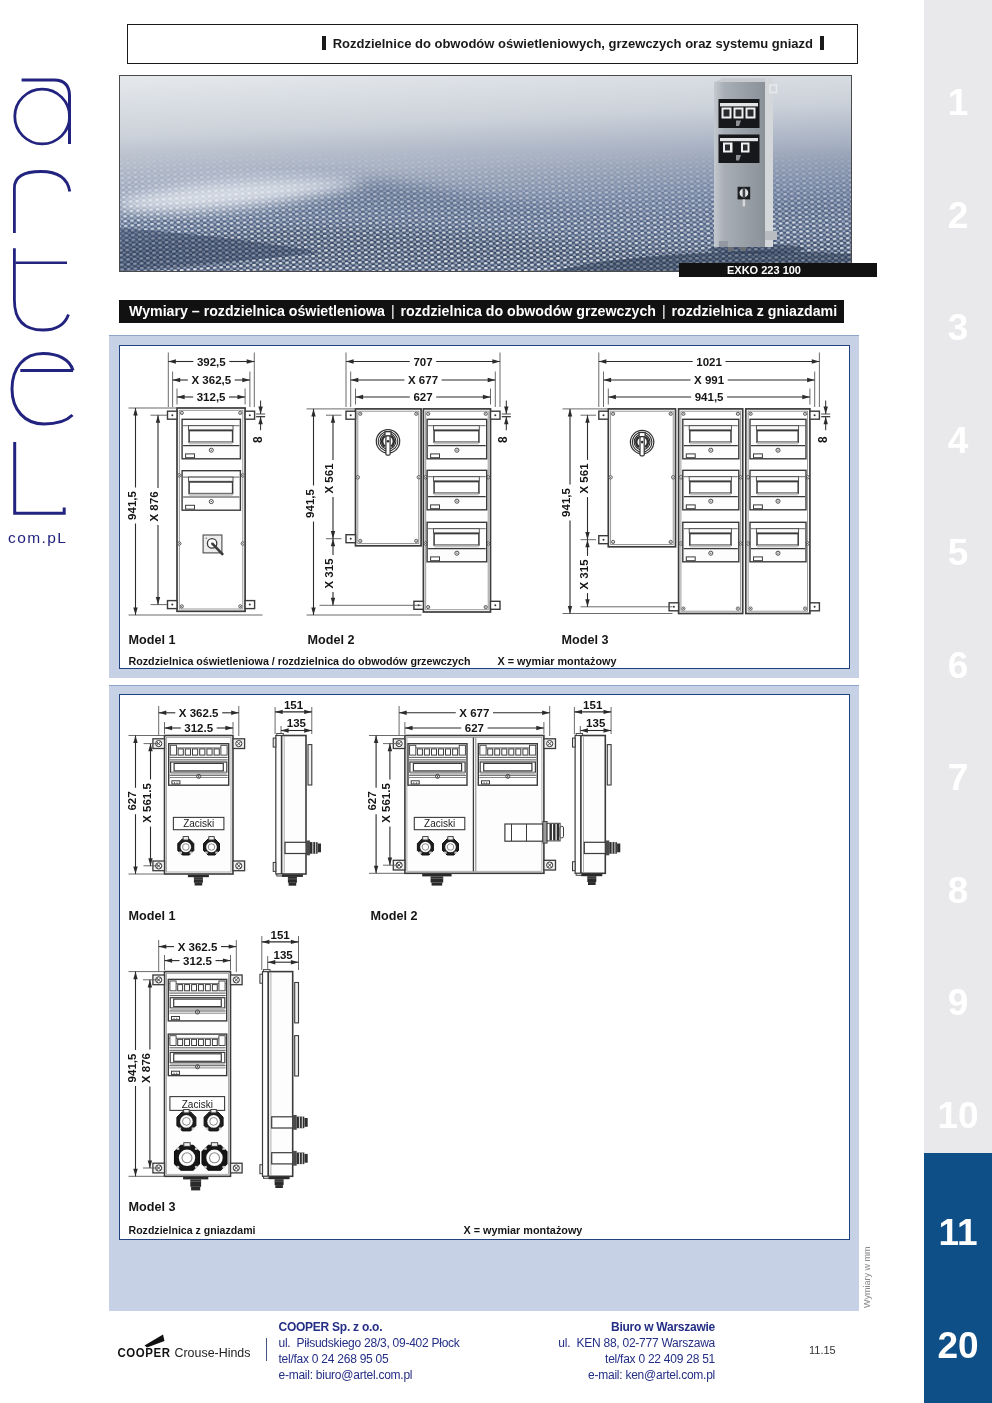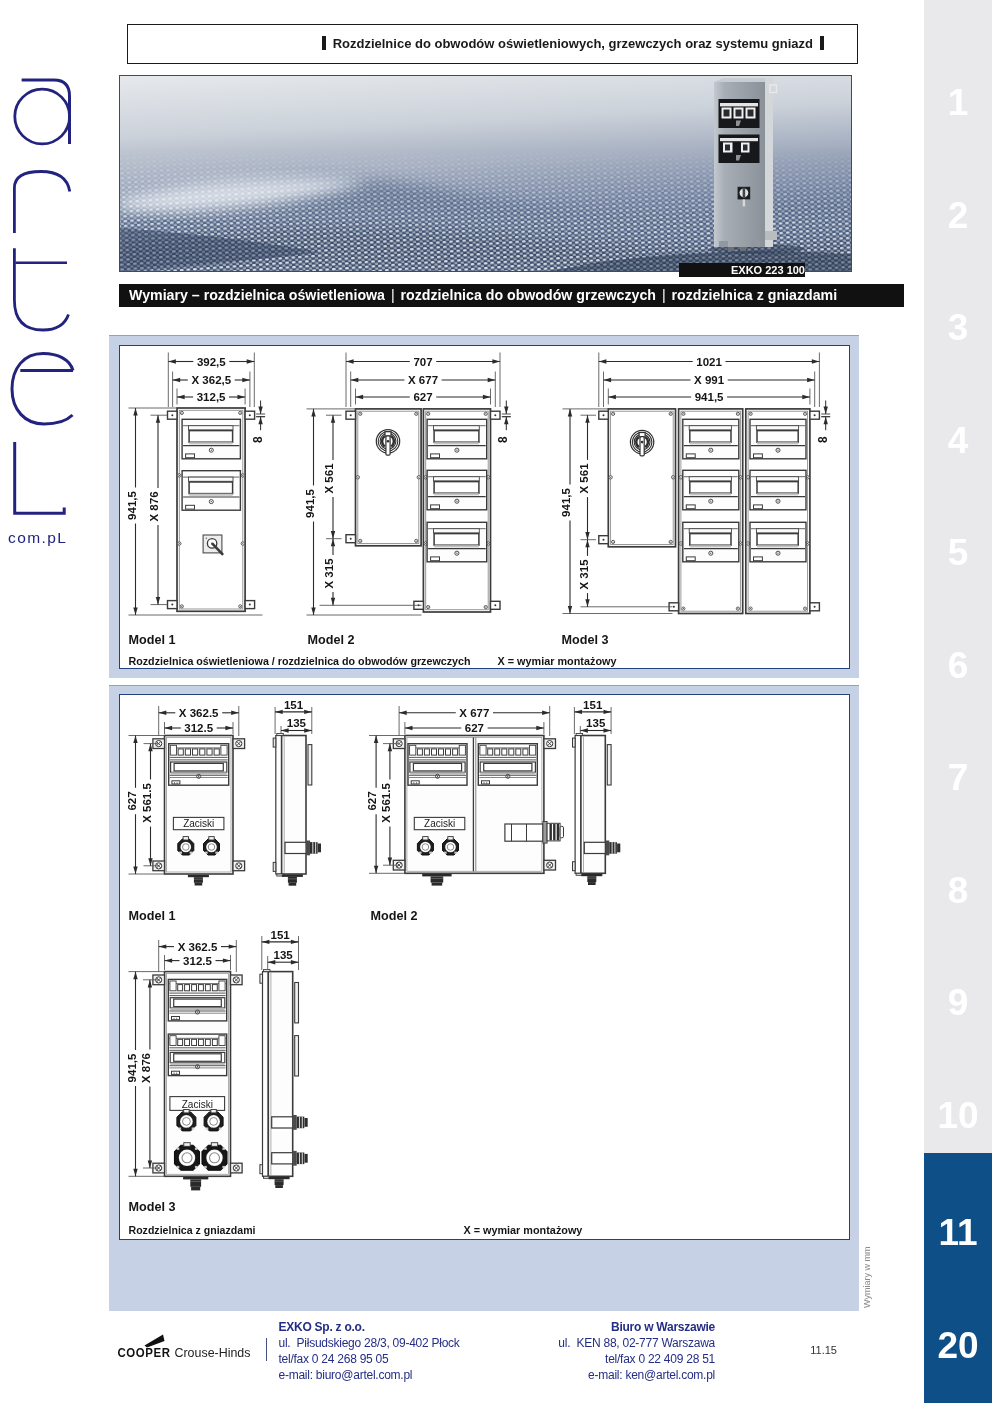--- a/index.html
+++ b/index.html
@@ -119,24 +119,24 @@
 <rect x="622.7" y="123.4" width="2.4" height="7" fill="#d8d9db"></rect>
 <rect x="645" y="155" width="12" height="9" fill="#b9bdc2"></rect>
 <rect x="599" y="165" width="9" height="6" fill="#9298a1"></rect>
 <rect x="631" y="165" width="9" height="6" fill="#9298a1"></rect>
 <rect x="608" y="171" width="6" height="4" fill="#6b7077"></rect>
 <rect x="620" y="171" width="6" height="4" fill="#6b7077"></rect>
 </g>
 
 </svg>
 
-<div class="abs" style="left:679px;top:263px;width:126px;height:14px;background:#111;color:#fff;
- font-size:11px;font-weight:bold;text-align:right;line-height:14px;">EXKO 223 100</div>
-
-<div class="abs" style="left:119px;top:284px;width:785px;height:23px;background:#111111;color:#ffffff;
+<div class="abs" style="left:679px;top:263px;width:150px;height:14px;background:#111;color:#fff;
+ font-size:11px;font-weight:bold;text-align:left;line-height:14px;padding-left:48px;">EXKO 223 100</div>
+
+<div class="abs" style="left:119px;top:300px;width:725px;height:23px;background:#111111;color:#ffffff;
  font-size:14.2px;font-weight:bold;line-height:23px;white-space:nowrap;">
   <span style="margin-left:10px;">Wymiary – rozdzielnica oświetleniowa <span style="font-weight:normal;padding:0 2px;">|</span> rozdzielnica do obwodów grzewczych <span style="font-weight:normal;padding:0 2px;">|</span> rozdzielnica z gniazdami</span>
 </div>
 
 <div class="abs" style="left:108.5px;top:335px;width:750.5px;height:342px;background:#c7d1e6;border-top:1px solid #8fa3c9;"></div>
 
 <div class="abs" style="left:118.5px;top:344.5px;width:731px;height:324px;background:#ffffff;border:1.6px solid #20427e;box-sizing:border-box;"></div>
 
 <svg class="abs" style="left:118.5px;top:344.5px" width="731" height="324" viewBox="118.5 344.5 731 324" font-family="Liberation Sans, sans-serif">
 <g>
@@ -1193,20 +1193,20 @@
 
 <svg class="abs" style="left:111px;top:1330px" width="180" height="36" viewBox="0 0 180 36">
 <polygon points="33.5,15.5 52,4.5 53.5,11 36,17.5" fill="#111"></polygon>
 <text x="6.5" y="26.7" font-size="12.5" font-weight="bold" fill="#111" letter-spacing="0.6" textLength="53" lengthAdjust="spacingAndGlyphs">COOPER</text>
 <text x="63.5" y="26.7" font-size="12.5" fill="#222" textLength="76" lengthAdjust="spacingAndGlyphs">Crouse-Hinds</text>
 </svg>
 
 <div class="abs" style="left:265.5px;top:1338px;width:1.3px;height:23px;background:#44507e;"></div>
 
 <div class="abs" style="left:278.5px;top:1319px;font-size:12px;color:#242e85;line-height:16px;letter-spacing:-0.25px;">
-<b>EXKO Sp. z o.o.</b><br>ul.&nbsp; Piłsudskiego 28/3, 09-402 Płock<br>tel/fax 0 24 268 95 05<br>e-mail: biuro@artel.com.pl
+<b>COOPER Sp. z o.o.</b><br>ul.&nbsp; Piłsudskiego 28/3, 09-402 Płock<br>tel/fax 0 24 268 95 05<br>e-mail: biuro@artel.com.pl
 </div>
 
 <div class="abs" style="left:499px;top:1319px;width:216px;font-size:12px;color:#242e85;line-height:16px;letter-spacing:-0.25px;text-align:right;">
 <b>Biuro w Warszawie</b><br>ul.&nbsp; KEN 88, 02-777 Warszawa<br>tel/fax 0 22 409 28 51<br>e-mail: ken@artel.com.pl
 </div>
 
-<div class="abs" style="left:787px;top:1344px;width:50px;font-size:11px;color:#333;text-align:right;">11.15</div>
+<div class="abs" style="left:809px;top:1344px;width:50px;font-size:11px;color:#333;text-align:left;">11.15</div>
 
 </body></html>

